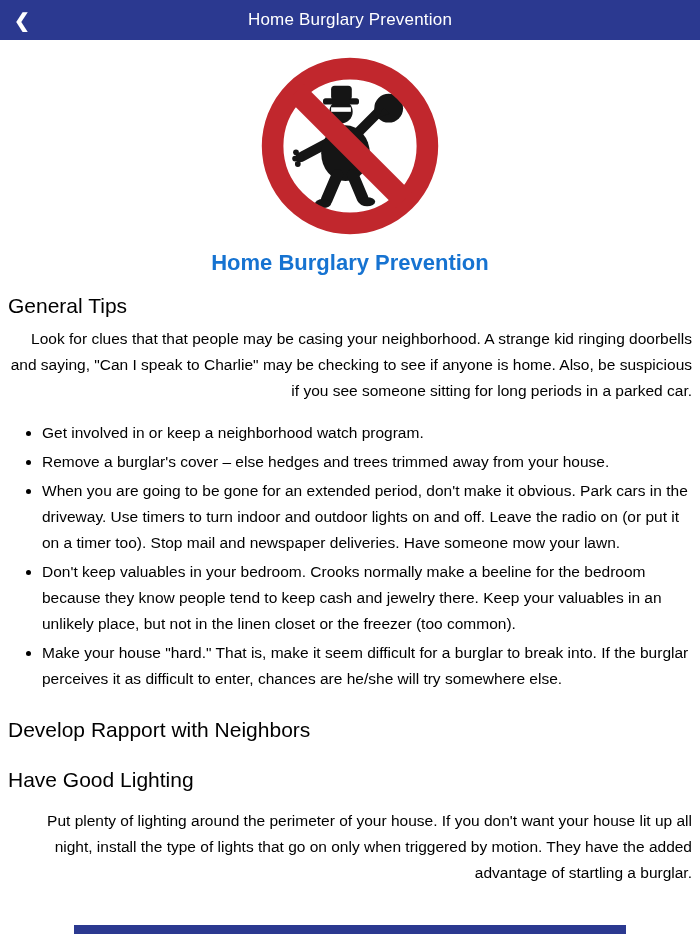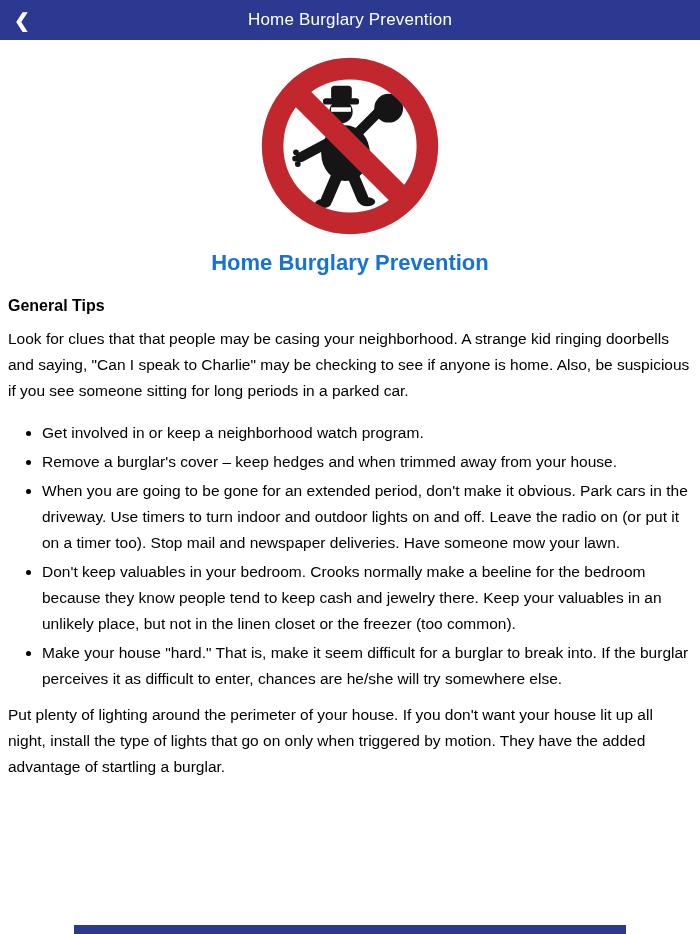--- a/index.html
+++ b/index.html
@@ -52,31 +52,32 @@
     font-size: 22px;
     font-weight: bold;
     margin: 14px 0 18px 0;
   }
   .content {
     padding: 0 8px;
     font-size: 15.5px;
     line-height: 26px;
   }
   .content h3 {
-    font-size: 16px;
-    font-weight: bold;
+    font-size: 21px;
+    font-weight: normal;
     margin: 18px 0 8px 0;
     line-height: 24px;
   }
   .content h3.spaced {
     margin-top: 26px;
     margin-bottom: 16px;
   }
   .content p {
     margin: 0 0 10px 0;
+    text-align: right;
   }
   .content ul {
     margin: 16px 0 10px 0;
     padding-left: 34px;
   }
   .content li {
     margin-bottom: 3px;
   }
   .bottom-bar {
     position: absolute;
@@ -136,24 +137,26 @@
 
 <div class="page-title">Home Burglary Prevention</div>
 
 <div class="content">
 
   <h3>General Tips</h3>
   <p>Look for clues that that people may be casing your neighborhood. A strange kid ringing doorbells and saying, "Can I speak to Charlie" may be checking to see if anyone is home. Also, be suspicious if you see someone sitting for long periods in a parked car.</p>
 
   <ul>
     <li>Get involved in or keep a neighborhood watch program.</li>
-    <li>Remove a burglar's cover – keep hedges and when trimmed away from your house.</li>
+    <li>Remove a burglar's cover – else hedges and trees trimmed away from your house.</li>
     <li>When you are going to be gone for an extended period, don't make it obvious. Park cars in the driveway. Use timers to turn indoor and outdoor lights on and off. Leave the radio on (or put it on a timer too). Stop mail and newspaper deliveries. Have someone mow your lawn.</li>
     <li>Don't keep valuables in your bedroom. Crooks normally make a beeline for the bedroom because they know people tend to keep cash and jewelry there. Keep your valuables in an unlikely place, but not in the linen closet or the freezer (too common).</li>
     <li>Make your house "hard." That is, make it seem difficult for a burglar to break into. If the burglar perceives it as difficult to enter, chances are he/she will try somewhere else.</li>
   </ul>
 
+  <h3 class="spaced">Develop Rapport with Neighbors</h3>
 
+  <h3 class="spaced">Have Good Lighting</h3>
   <p>Put plenty of lighting around the perimeter of your house. If you don't want your house lit up all night, install the type of lights that go on only when triggered by motion. They have the added advantage of startling a burglar.</p>
 
 </div>
 
 <div class="bottom-bar"></div>
 
 </body></html>

